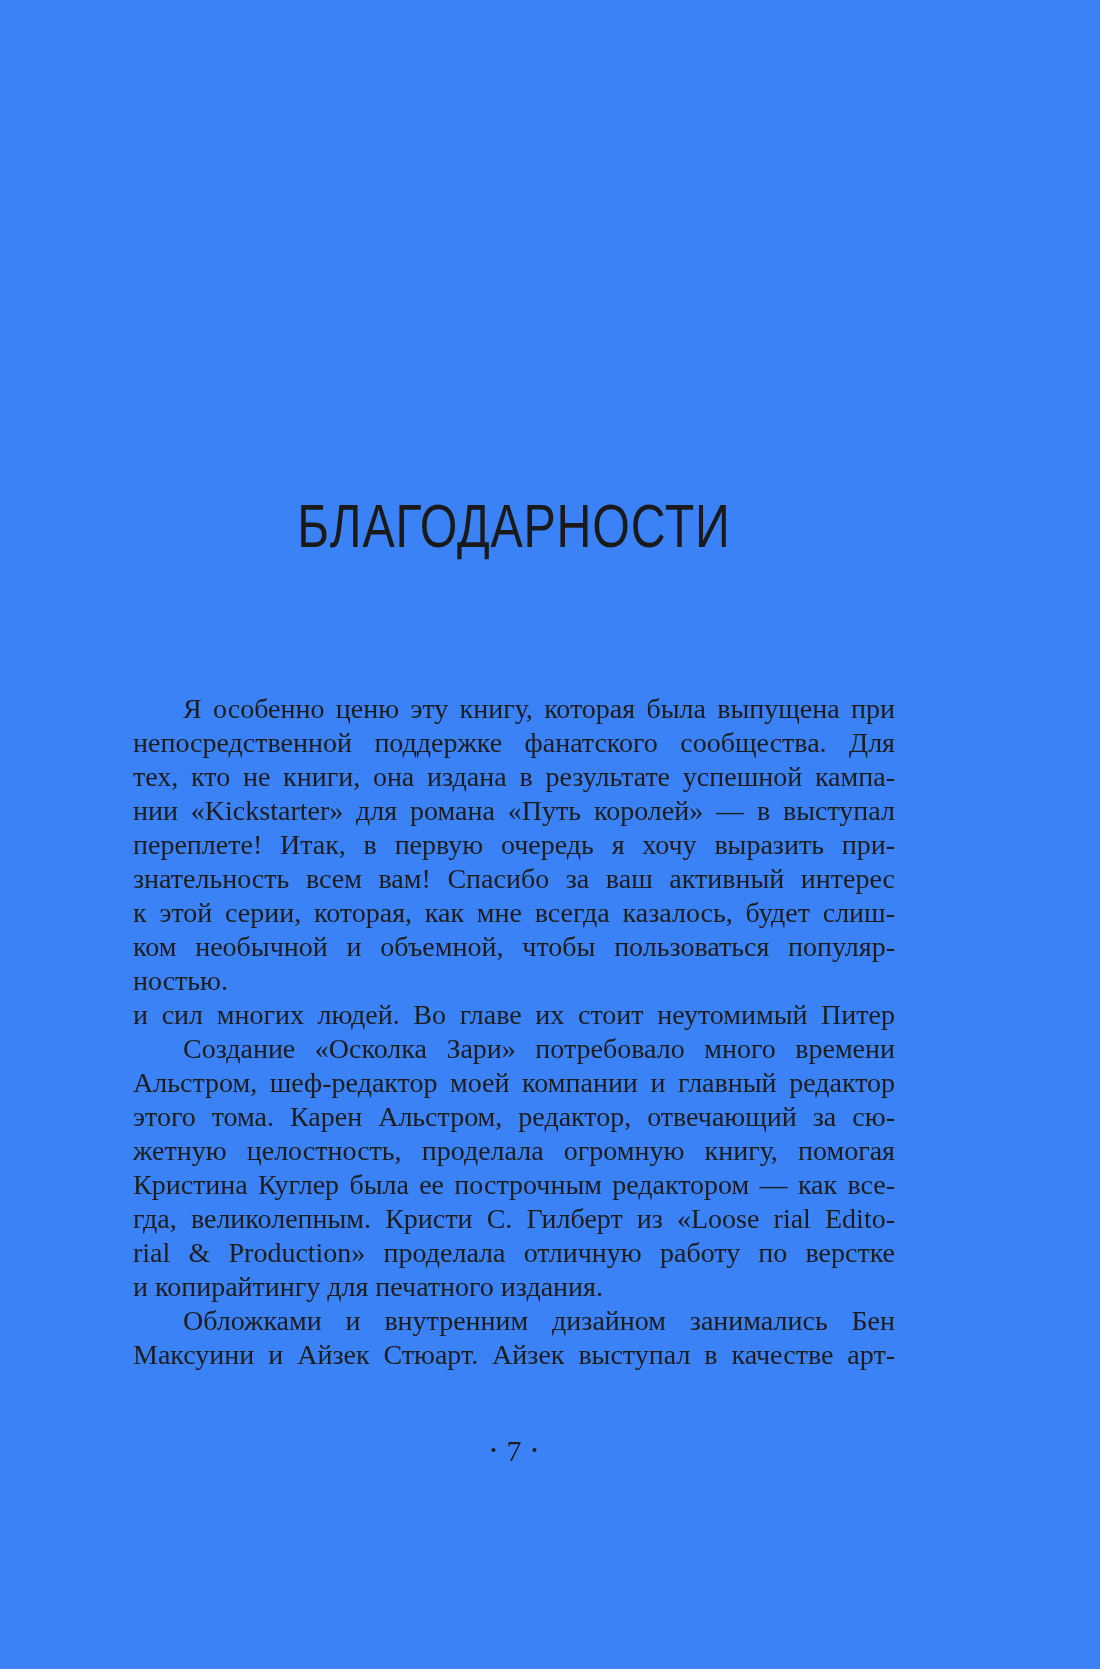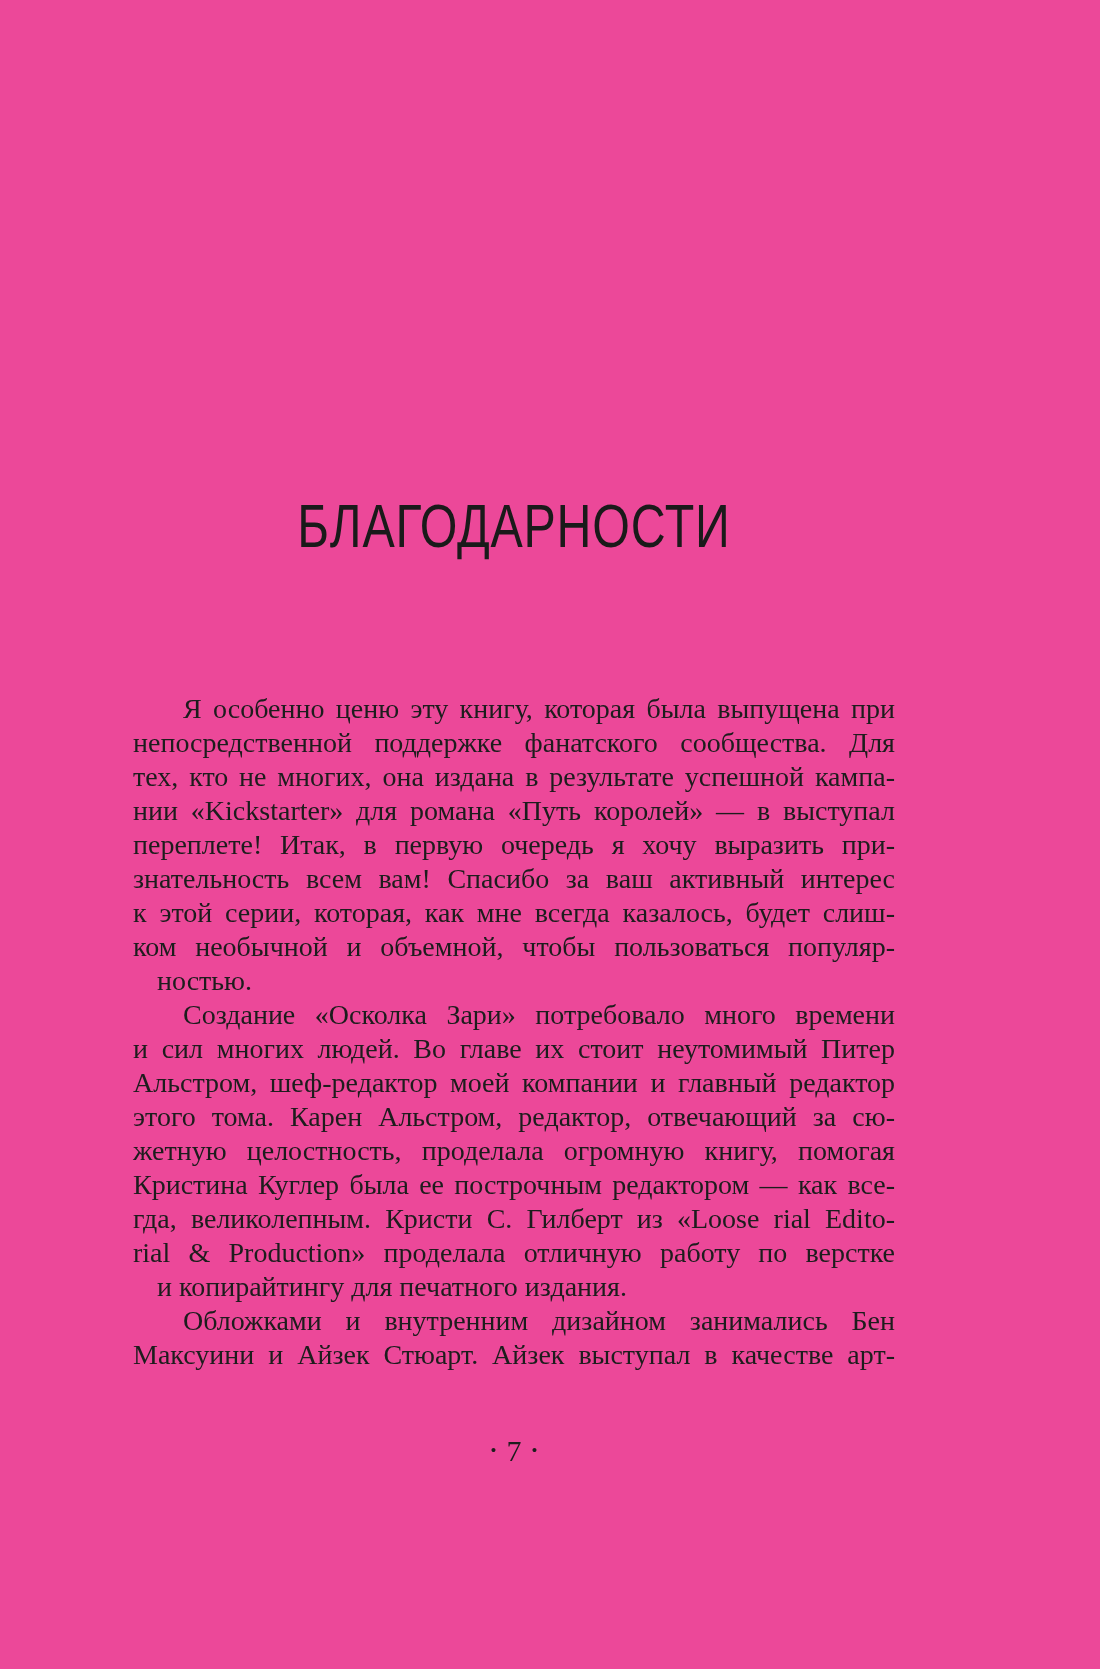--- a/index.html
+++ b/index.html
@@ -4,21 +4,21 @@
 <style>
   html, body {
     margin: 0;
     padding: 0;
     background: #ffffff;
   }
   .page {
     position: relative;
     width: 1100px;
     height: 1669px;
-    background: #ec4899;
+    background: #3b82f6;
     overflow: hidden;
   }
   .title {
     position: absolute;
     top: 495px;
     left: 133px;
     width: 762px;
     margin: 0;
     text-align: center;
     font-family: "Liberation Sans", sans-serif;
@@ -46,21 +46,20 @@
     text-align: justify;
     text-align-last: justify;
     white-space: normal;
   }
   .line.indent {
     padding-left: 50px;
   }
   .line.para-end {
     text-align: left;
     text-align-last: left;
-    margin-left: 24px;
   }
   .footer {
     position: absolute;
     top: 1434px;
     left: 133px;
     width: 762px;
     text-align: center;
     font-family: "Liberation Serif", serif;
     font-size: 30px;
     line-height: 34px;
@@ -75,30 +74,30 @@
 </head>
 <body>
 
 <div class="page">
 
   <h1 class="title">БЛАГОДАРНОСТИ</h1>
 
   <div class="body-text">
     <div class="line indent">Я особенно ценю эту книгу, которая была выпущена при</div>
     <div class="line">непосредственной поддержке фанатского сообщества. Для</div>
-    <div class="line">тех, кто не многих, она издана в результате успешной кампа-</div>
+    <div class="line">тех, кто не книги, она издана в результате успешной кампа-</div>
     <div class="line">нии «Kickstarter» для романа «Путь королей» — в выступал</div>
     <div class="line">переплете! Итак, в первую очередь я хочу выразить при-</div>
     <div class="line">знательность всем вам! Спасибо за ваш активный интерес</div>
     <div class="line">к этой серии, которая, как мне всегда казалось, будет слиш-</div>
     <div class="line">ком необычной и объемной, чтобы пользоваться популяр-</div>
     <div class="line para-end">ностью.</div>
 
+    <div class="line">и сил многих людей. Во главе их стоит неутомимый Питер</div>
     <div class="line indent">Создание «Осколка Зари» потребовало много времени</div>
-    <div class="line">и сил многих людей. Во главе их стоит неутомимый Питер</div>
     <div class="line">Альстром, шеф-редактор моей компании и главный редактор</div>
     <div class="line">этого тома. Карен Альстром, редактор, отвечающий за сю-</div>
     <div class="line">жетную целостность, проделала огромную книгу, помогая</div>
     <div class="line">Кристина Куглер была ее построчным редактором — как все-</div>
     <div class="line">гда, великолепным. Кристи С. Гилберт из «Loose rial Edito-</div>
     <div class="line">rial &amp; Production» проделала отличную работу по верстке</div>
     <div class="line para-end">и копирайтингу для печатного издания.</div>
 
     <div class="line indent">Обложками и внутренним дизайном занимались Бен</div>
     <div class="line">Максуини и Айзек Стюарт. Айзек выступал в качестве арт-</div>

